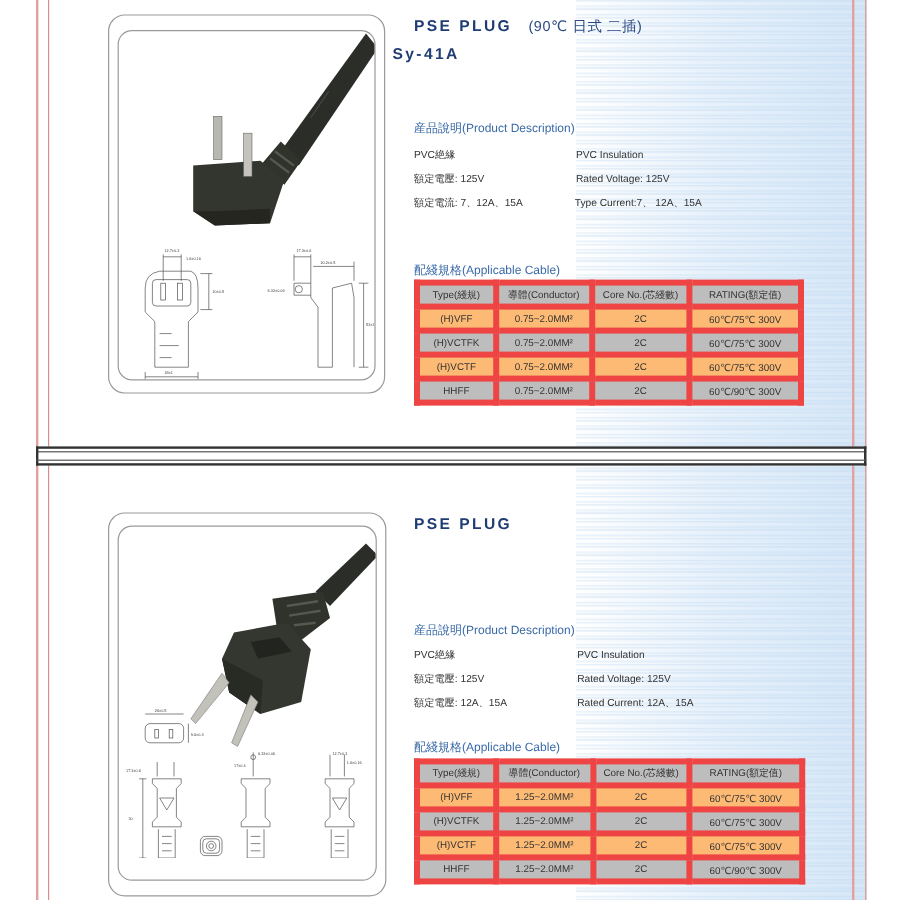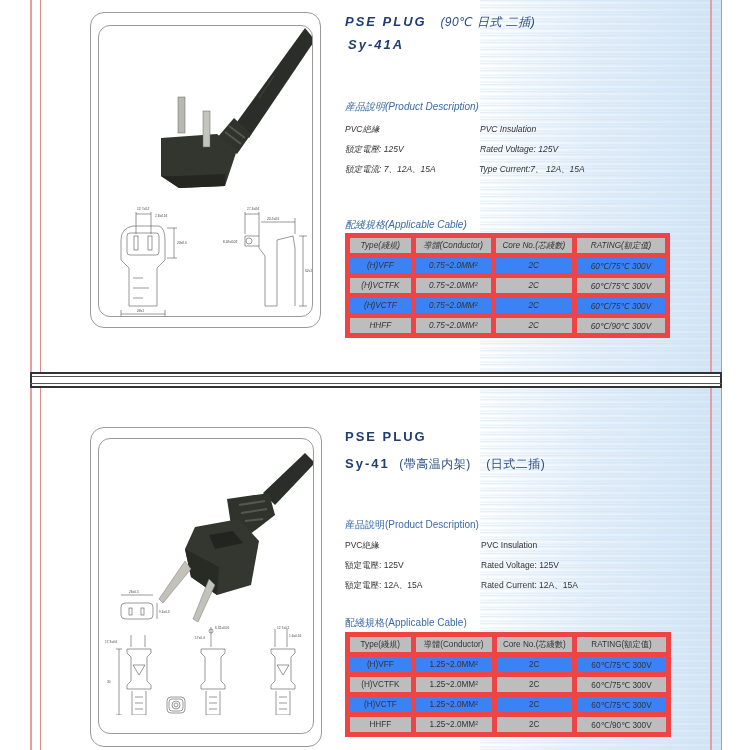--- a/index.html
+++ b/index.html
@@ -39,35 +39,35 @@
 
   table.spec {
     position: absolute; border-collapse: collapse; font-size: 8.2px; color: #333;
     border: 1px solid #666;
   }
   table.spec th, table.spec td {
     border: 5px solid #ef4444; text-align: center; font-weight: normal; height: 20px; padding: 0 2px; white-space: nowrap;
   }
   table.spec th { background: #bdbdbd; }
   table.spec tr.alt td { background: #bdbdbd; }
-  table.spec tr.plain td { background: #3b82f6; }
+  table.spec tr.plain td { background: #fdba74; }
 
   svg { display: block; }
 </style>
 </head>
 <body>
 
 <div class="bg-stripes"></div>
 
 <div class="red-line" style="left:30px"></div>
 <div class="red-line thin" style="left:40px"></div>
 <div class="red-line" style="left:710px"></div>
 <div class="red-line thin" style="left:721px"></div>
 
-<div class="section" style="top:0; height:372px;font-style:italic;">
+<div class="section" style="top:0; height:372px;">
 
   <div class="panel-outer" style="left:90px; top:12px; width:231px; height:316px;"></div>
   <div class="panel-inner" style="left:98px; top:25px; width:215px; height:292px;">
 
     <svg width="215" height="292" viewBox="0 0 215 292">
       <path d="M206 2 L216 14 L150 112 L135 100 Z" fill="#2b2d28"></path>
       <path d="M175 50 L160 72" stroke="#55584f" stroke-width="1" opacity="0.6"></path>
       <path d="M135 92 L152 108 L138 128 L118 112 Z" fill="#30322c"></path>
       <path d="M130 100 L146 112 M126 106 L142 118" stroke="#55584f" stroke-width="2"></path>
       <path d="M62 112 L118 108 L138 124 L126 160 L80 162 L62 150 Z" fill="#33352f"></path>
@@ -102,21 +102,21 @@
         <text x="124" y="45">6.32±0.06</text>
         <text x="206" y="74">52±1</text>
       </g>
     </svg>
   </div>
 
   <div class="title" style="left:345px; top:14px;">
     <span>PSE PLUG</span>
     <span class="sub" style="margin-left:8px;">(90℃ 日式 二插)</span>
   </div>
-  <div class="title" style="left:348px; top:37px;">Sy-41A</div>
+  <div class="title" style="left:327px; top:37px;">Sy-41A</div>
 
   <div class="heading" style="left:345px; top:100px;">産品說明(Product Description)</div>
 
   <div class="desc" style="left:345px; top:124px;">PVC絶緣</div>
   <div class="desc" style="left:480px; top:124px;">PVC Insulation</div>
   <div class="desc" style="left:345px; top:144px;">額定電壓: 125V</div>
   <div class="desc" style="left:480px; top:144px;">Rated Voltage: 125V</div>
   <div class="desc" style="left:345px; top:164px;">額定電流: 7、12A、15A</div>
   <div class="desc" style="left:479px; top:164px;">Type Current:7、 12A、15A</div>
 
@@ -219,24 +219,20 @@
         <text x="96" y="54">17±0.4</text>
         <text x="178" y="44">12.7±0.2</text>
         <text x="190" y="52">1.6±0.16</text>
       </g>
     </svg>
   </div>
 
   <div class="title" style="left:345px; top:41px;">
     <span>PSE PLUG</span>
   </div>
-  <div class="title" style="left:345px; top:68px;">
-    <span>Sy-41</span>
-    <span class="sub" style="margin-left:4px; white-space:pre;">(帶高温内架)    (日式二插)</span>
-  </div>
 
   <div class="heading" style="left:345px; top:130px;">産品說明(Product Description)</div>
 
   <div class="desc" style="left:345px; top:152px;">PVC絶緣</div>
   <div class="desc" style="left:481px; top:152px;">PVC Insulation</div>
   <div class="desc" style="left:345px; top:172px;">額定電壓: 125V</div>
   <div class="desc" style="left:481px; top:172px;">Rated Voltage: 125V</div>
   <div class="desc" style="left:345px; top:192px;">額定電壓: 12A、15A</div>
   <div class="desc" style="left:481px; top:192px;text-align:center;">Rated Current: 12A、15A</div>
 

